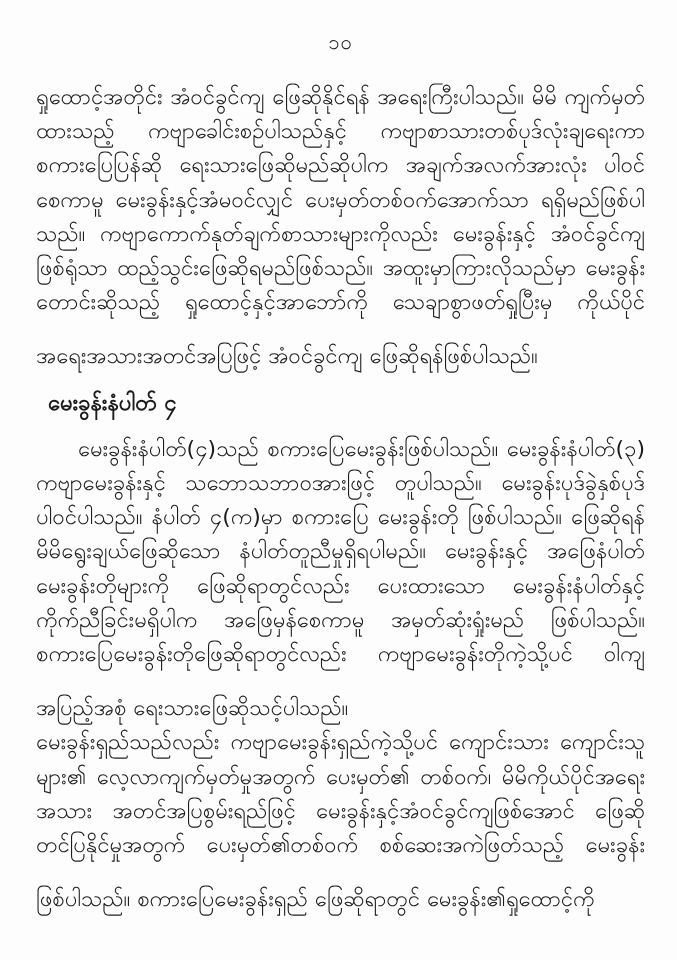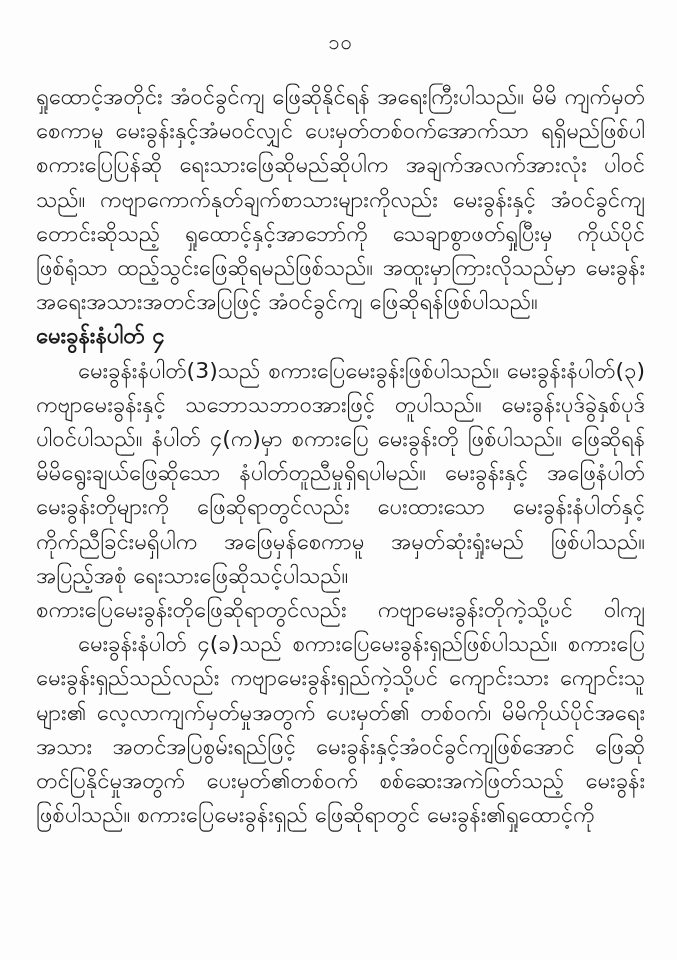--- a/index.html
+++ b/index.html
@@ -37,57 +37,58 @@
   .line {
     text-align: justify;
     text-align-last: justify;
     white-space: normal;
   }
   .line.first-indent {
     text-indent: 42px;
   }
   .line.last {
     text-align-last: left;
+    margin-top: 20px;
   }
   .heading {
     font-weight: bold;
     font-size: 22px;
     line-height: 34.2px;
-    margin: 0;
+    margin: 12px;
     text-align: left;
   }
 </style>
 </head>
 <body style="--page-bg: #fdfdfd; --page-fg: #1b1b1b;">
 
 <div class="page">
   <div class="page-number">၁၀</div>
   <div class="body-text" id="page-body">
       <div class="paragraph">
         <div class="line">ရှုထောင့်အတိုင်း အံဝင်ခွင်ကျ ဖြေဆိုနိုင်ရန် အရေးကြီးပါသည်။ မိမိ ကျက်မှတ်</div>
+        <div class="line">ထားသည့် ကဗျာခေါင်းစဉ်ပါသည်နှင့် ကဗျာစာသားတစ်ပုဒ်လုံးချရေးကာ</div>
+        <div class="line">စကားပြေပြန်ဆို ရေးသားဖြေဆိုမည်ဆိုပါက အချက်အလက်အားလုံး ပါဝင်</div>
         <div class="line">စေကာမူ မေးခွန်းနှင့်အံမဝင်လျှင် ပေးမှတ်တစ်ဝက်အောက်သာ ရရှိမည်ဖြစ်ပါ</div>
-        <div class="line">စကားပြေပြန်ဆို ရေးသားဖြေဆိုမည်ဆိုပါက အချက်အလက်အားလုံး ပါဝင်</div>
         <div class="line">သည်။ ကဗျာကောက်နုတ်ချက်စာသားများကိုလည်း မေးခွန်းနှင့် အံဝင်ခွင်ကျ</div>
+        <div class="line">ဖြစ်ရုံသာ ထည့်သွင်းဖြေဆိုရမည်ဖြစ်သည်။ အထူးမှာကြားလိုသည်မှာ မေးခွန်း</div>
         <div class="line">တောင်းဆိုသည့် ရှုထောင့်နှင့်အာဘော်ကို သေချာစွာဖတ်ရှုပြီးမှ ကိုယ်ပိုင်</div>
-        <div class="line">ဖြစ်ရုံသာ ထည့်သွင်းဖြေဆိုရမည်ဖြစ်သည်။ အထူးမှာကြားလိုသည်မှာ မေးခွန်း</div>
         <div class="line last">အရေးအသားအတင်အပြဖြင့် အံဝင်ခွင်ကျ ဖြေဆိုရန်ဖြစ်ပါသည်။</div>
       </div>
       <div class="heading">မေးခွန်းနံပါတ် ၄</div>
       <div class="paragraph">
-        <div class="line first-indent">မေးခွန်းနံပါတ်(3)သည် စကားပြေမေးခွန်းဖြစ်ပါသည်။ မေးခွန်းနံပါတ်(၃)</div>
+        <div class="line first-indent">မေးခွန်းနံပါတ်(၄)သည် စကားပြေမေးခွန်းဖြစ်ပါသည်။ မေးခွန်းနံပါတ်(၃)</div>
         <div class="line">ကဗျာမေးခွန်းနှင့် သဘောသဘာဝအားဖြင့် တူပါသည်။ မေးခွန်းပုဒ်ခွဲနှစ်ပုဒ်</div>
         <div class="line">ပါဝင်ပါသည်။ နံပါတ် ၄(က)မှာ စကားပြေ မေးခွန်းတို ဖြစ်ပါသည်။ ဖြေဆိုရန်</div>
         <div class="line">မိမိရွေးချယ်ဖြေဆိုသော နံပါတ်တူညီမှုရှိရပါမည်။ မေးခွန်းနှင့် အဖြေနံပါတ်</div>
         <div class="line">မေးခွန်းတိုများကို ဖြေဆိုရာတွင်လည်း ပေးထားသော မေးခွန်းနံပါတ်နှင့်</div>
         <div class="line">ကိုက်ညီခြင်းမရှိပါက အဖြေမှန်စေကာမူ အမှတ်ဆုံးရှုံးမည် ဖြစ်ပါသည်။</div>
+        <div class="line">စကားပြေမေးခွန်းတိုဖြေဆိုရာတွင်လည်း ကဗျာမေးခွန်းတိုကဲ့သို့ပင် ဝါကျ</div>
         <div class="line last">အပြည့်အစုံ ရေးသားဖြေဆိုသင့်ပါသည်။</div>
-        <div class="line">စကားပြေမေးခွန်းတိုဖြေဆိုရာတွင်လည်း ကဗျာမေးခွန်းတိုကဲ့သို့ပင် ဝါကျ</div>
       </div>
       <div class="paragraph">
-        <div class="line first-indent">မေးခွန်းနံပါတ် ၄(ခ)သည် စကားပြေမေးခွန်းရှည်ဖြစ်ပါသည်။ စကားပြေ</div>
         <div class="line">မေးခွန်းရှည်သည်လည်း ကဗျာမေးခွန်းရှည်ကဲ့သို့ပင် ကျောင်းသား ကျောင်းသူ</div>
         <div class="line">များ၏ လေ့လာကျက်မှတ်မှုအတွက် ပေးမှတ်၏ တစ်ဝက်၊ မိမိကိုယ်ပိုင်အရေး</div>
         <div class="line">အသား အတင်အပြစွမ်းရည်ဖြင့် မေးခွန်းနှင့်အံဝင်ခွင်ကျဖြစ်အောင် ဖြေဆို</div>
         <div class="line">တင်ပြနိုင်မှုအတွက် ပေးမှတ်၏တစ်ဝက် စစ်ဆေးအကဲဖြတ်သည့် မေးခွန်း</div>
         <div class="line last">ဖြစ်ပါသည်။ စကားပြေမေးခွန်းရှည် ဖြေဆိုရာတွင် မေးခွန်း၏ရှုထောင့်ကို</div>
       </div>
     </div>
 </div>
 
 </body></html>

